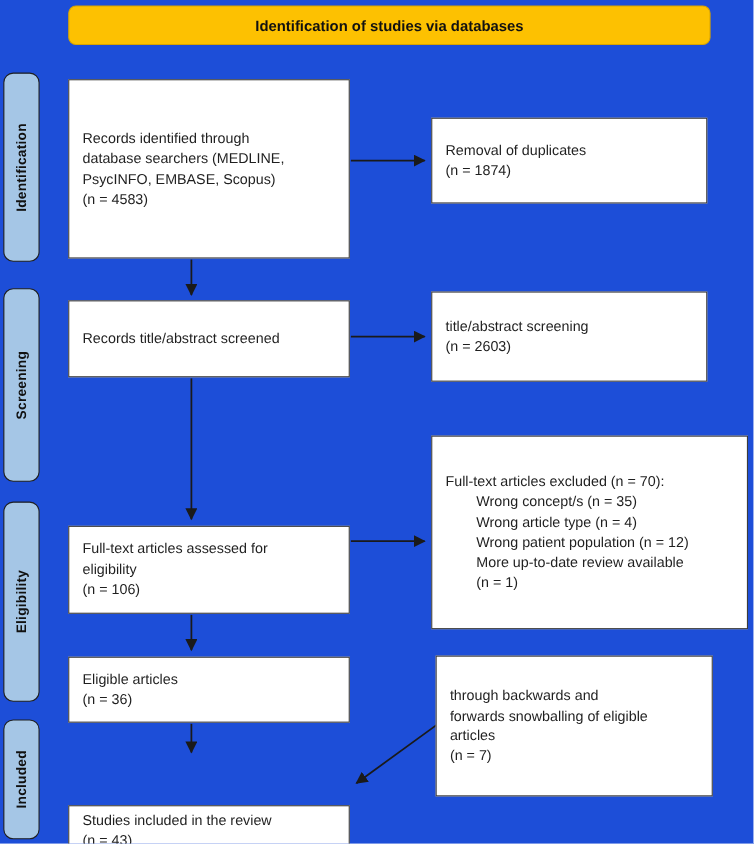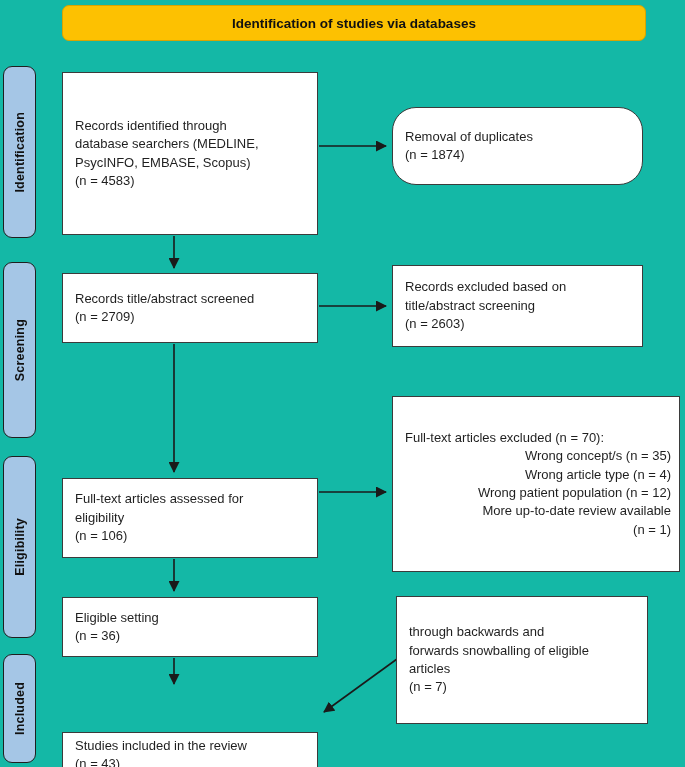--- a/index.html
+++ b/index.html
@@ -5,21 +5,21 @@
   html, body {
     margin: 0;
     padding: 0;
     background: #ffffff;
     font-family: "Liberation Sans", "DejaVu Sans", sans-serif;
   }
   .canvas {
     position: relative;
     width: 685px;
     height: 767px;
-    background: #14b8a6;
+    background: #1d4ed8;
     overflow: hidden;
     color: #1a1a1a;
   }
   .arrows {
     position: absolute;
     left: 0; top: 0;
     width: 685px; height: 767px;
     pointer-events: none;
   }
   .banner {
@@ -72,26 +72,26 @@
     padding: 6px 8px 6px 12px;
     font-size: 13px;
     line-height: 1.42;
     color: #1f1f1f;
   }
   .b1 { left: 62px;  top: 72px;  width: 256px; height: 163px; }
   .b2 { left: 62px;  top: 273px; width: 256px; height: 70px;  }
   .b3 { left: 62px;  top: 478px; width: 256px; height: 80px;  }
   .b4 { left: 62px;  top: 597px; width: 256px; height: 60px;  }
   .b5 { left: 62px;  top: 732px; width: 256px; height: 46px;  }
-  .r1 { left: 392px; top: 107px; width: 251px; height: 78px; border-radius: 24px;  }
+  .r1 { left: 392px; top: 107px; width: 251px; height: 78px;  }
   .r2 { left: 392px; top: 265px; width: 251px; height: 82px;  }
   .r3 { left: 392px; top: 396px; width: 288px; height: 176px; }
   .r4 { left: 396px; top: 596px; width: 252px; height: 128px; }
   .ln { white-space: nowrap; }
-  .indent { padding-left: 28px; text-align: right; }
+  .indent { padding-left: 28px; }
 </style>
 </head>
 <body>
 
 <div class="canvas">
 
   <svg class="arrows" width="685" height="767" viewBox="0 0 685 767" xmlns="http://www.w3.org/2000/svg">
     <defs>
       <marker id="ah" markerUnits="userSpaceOnUse" markerWidth="12" markerHeight="11" refX="10" refY="5.5" orient="auto">
         <path d="M0,0 L11,5.5 L0,11 Z" fill="#1a1a1a"></path>
@@ -129,46 +129,44 @@
     <div class="ln">(n = 4583)</div>
   </div>
 
   <div class="box r1">
     <div class="ln">Removal of duplicates</div>
     <div class="ln">(n = 1874)</div>
   </div>
 
   <div class="box b2">
     <div class="ln">Records title/abstract screened</div>
-    <div class="ln">(n = 2709)</div>
   </div>
 
   <div class="box r2">
-    <div class="ln">Records excluded based on</div>
     <div class="ln">title/abstract screening</div>
     <div class="ln">(n = 2603)</div>
   </div>
 
   <div class="box b3">
     <div class="ln">Full-text articles assessed for</div>
     <div class="ln">eligibility</div>
     <div class="ln">(n = 106)</div>
   </div>
 
   <div class="box r3">
     <div class="ln">Full-text articles excluded (n = 70):</div>
     <div class="ln indent">Wrong concept/s (n = 35)</div>
     <div class="ln indent">Wrong article type (n = 4)</div>
     <div class="ln indent">Wrong patient population (n = 12)</div>
     <div class="ln indent">More up-to-date review available</div>
     <div class="ln indent">(n = 1)</div>
   </div>
 
   <div class="box b4">
-    <div class="ln">Eligible setting</div>
+    <div class="ln">Eligible articles</div>
     <div class="ln">(n = 36)</div>
   </div>
 
   <div class="box r4">
     <div class="ln">through backwards and</div>
     <div class="ln">forwards snowballing of eligible</div>
     <div class="ln">articles</div>
     <div class="ln">(n = 7)</div>
   </div>
 

